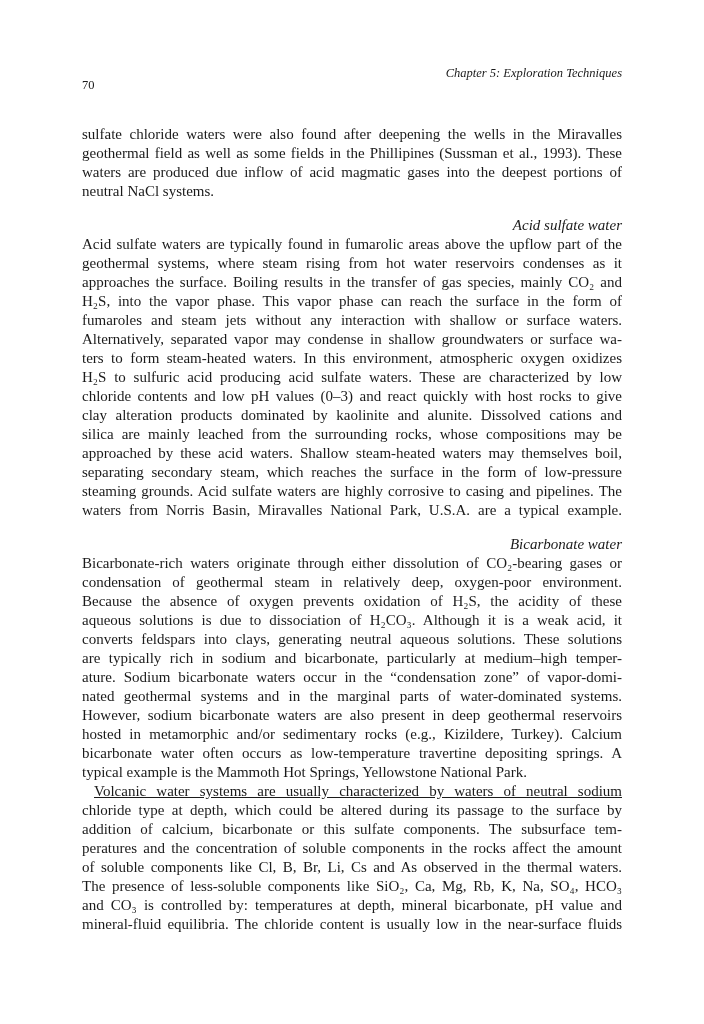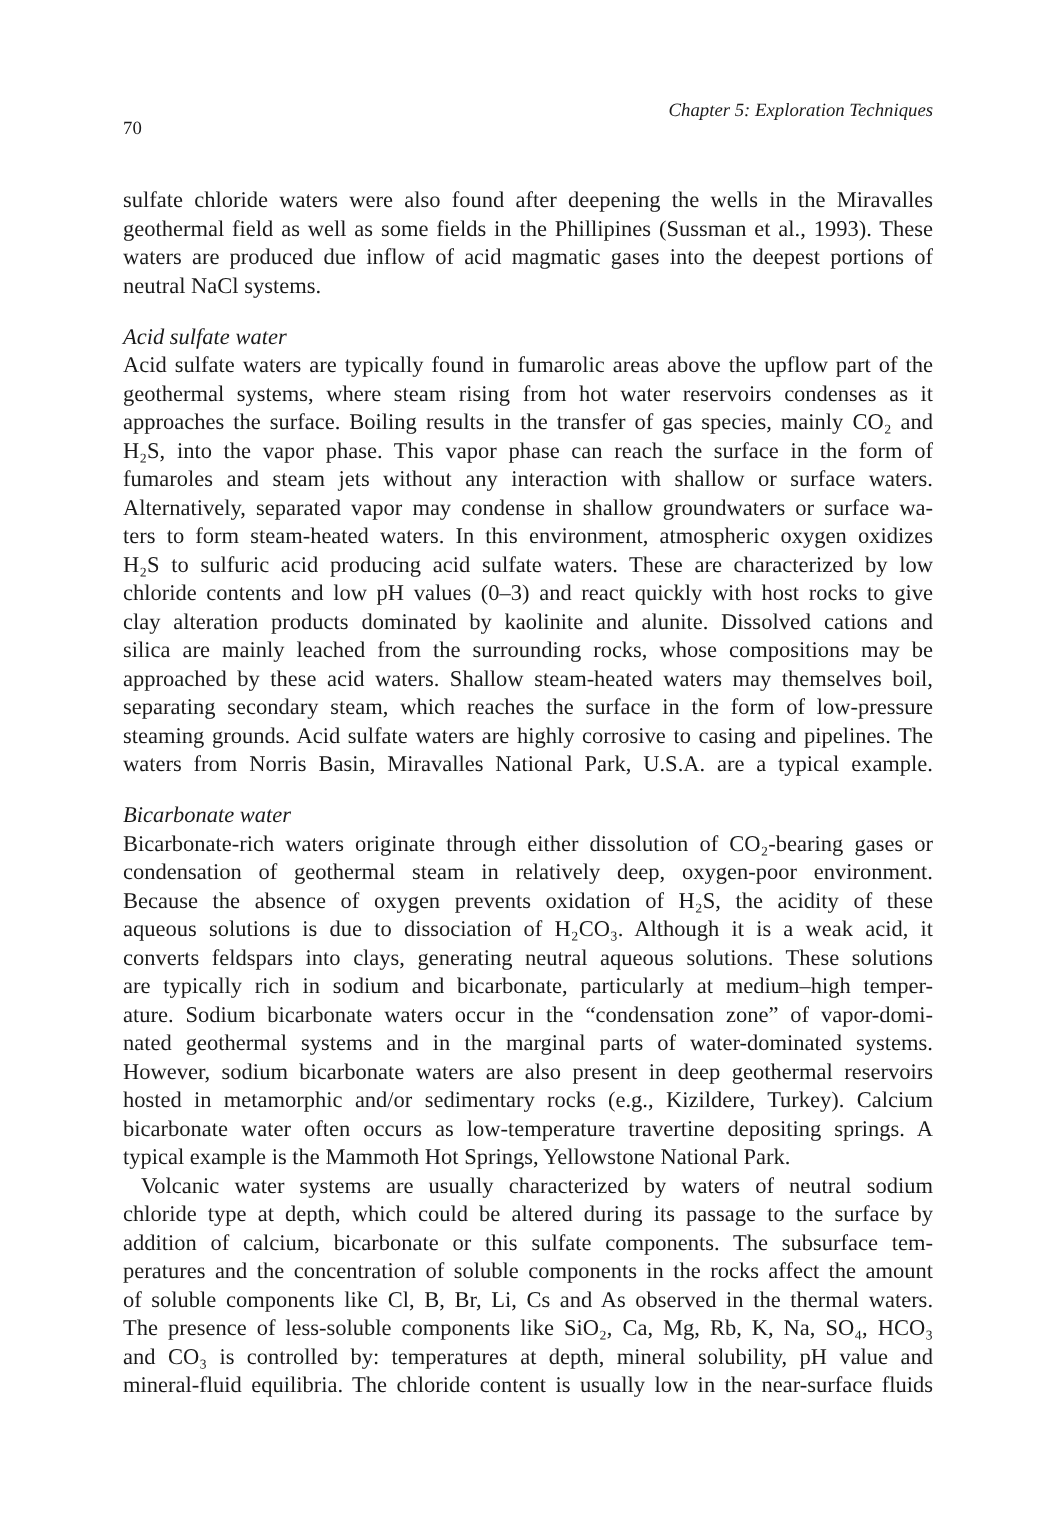--- a/index.html
+++ b/index.html
@@ -6,23 +6,23 @@
   body { width: 704px; height: 1024px; position: relative; overflow: hidden;
          font-family: "Liberation Serif", "DejaVu Serif", serif; color: #1a1a1a; }
   .header { position: absolute; top: 66px; left: 82px; width: 540px; height: 18px;
             font-size: 12.5px; }
   .page-num { position: absolute; left: 0; top: 12px; }
   .running-head { position: absolute; right: 0; top: 0; font-style: italic; text-align: center; }
   .body { position: absolute; left: 82px; top: 125px; width: 540px; font-size: 15px; }
   .line { display: block; height: 19px; line-height: 19px; white-space: nowrap;
           text-align: justify; text-align-last: justify; }
   .line.last { text-align-last: left; }
-  .line.indent { text-indent: 12px; }
+  .line.indent { text-indent: 12px; text-decoration: underline; }
   .gap { height: 15px; }
-  .heading { display: block; height: 19px; line-height: 19px; font-style: italic; }
+  .heading { display: block; height: 19px; line-height: 19px; font-style: italic; text-align: right; }
 </style>
 </head>
 <body>
 
 <div class="header">
   <span class="page-num">70</span>
   <span class="running-head">Chapter 5: Exploration Techniques</span>
 </div>
 
 <div class="body">
@@ -69,16 +69,16 @@
     <span class="line">However, sodium bicarbonate waters are also present in deep geothermal reservoirs</span>
     <span class="line">hosted in metamorphic and/or sedimentary rocks (e.g., Kizildere, Turkey). Calcium</span>
     <span class="line">bicarbonate water often occurs as low-temperature travertine depositing springs. A</span>
     <span class="line last">typical example is the Mammoth Hot Springs, Yellowstone National Park.</span>
     <span class="line indent">Volcanic water systems are usually characterized by waters of neutral sodium</span>
     <span class="line">chloride type at depth, which could be altered during its passage to the surface by</span>
     <span class="line">addition of calcium, bicarbonate or this sulfate components. The subsurface tem-</span>
     <span class="line">peratures and the concentration of soluble components in the rocks affect the amount</span>
     <span class="line">of soluble components like Cl, B, Br, Li, Cs and As observed in the thermal waters.</span>
     <span class="line">The presence of less-soluble components like SiO₂, Ca, Mg, Rb, K, Na, SO₄, HCO₃</span>
-    <span class="line">and CO₃ is controlled by: temperatures at depth, mineral solubility, pH value and</span>
+    <span class="line">and CO₃ is controlled by: temperatures at depth, mineral bicarbonate, pH value and</span>
     <span class="line">mineral-fluid equilibria. The chloride content is usually low in the near-surface fluids</span>
   </div>
 </div>
 
 </body></html>

